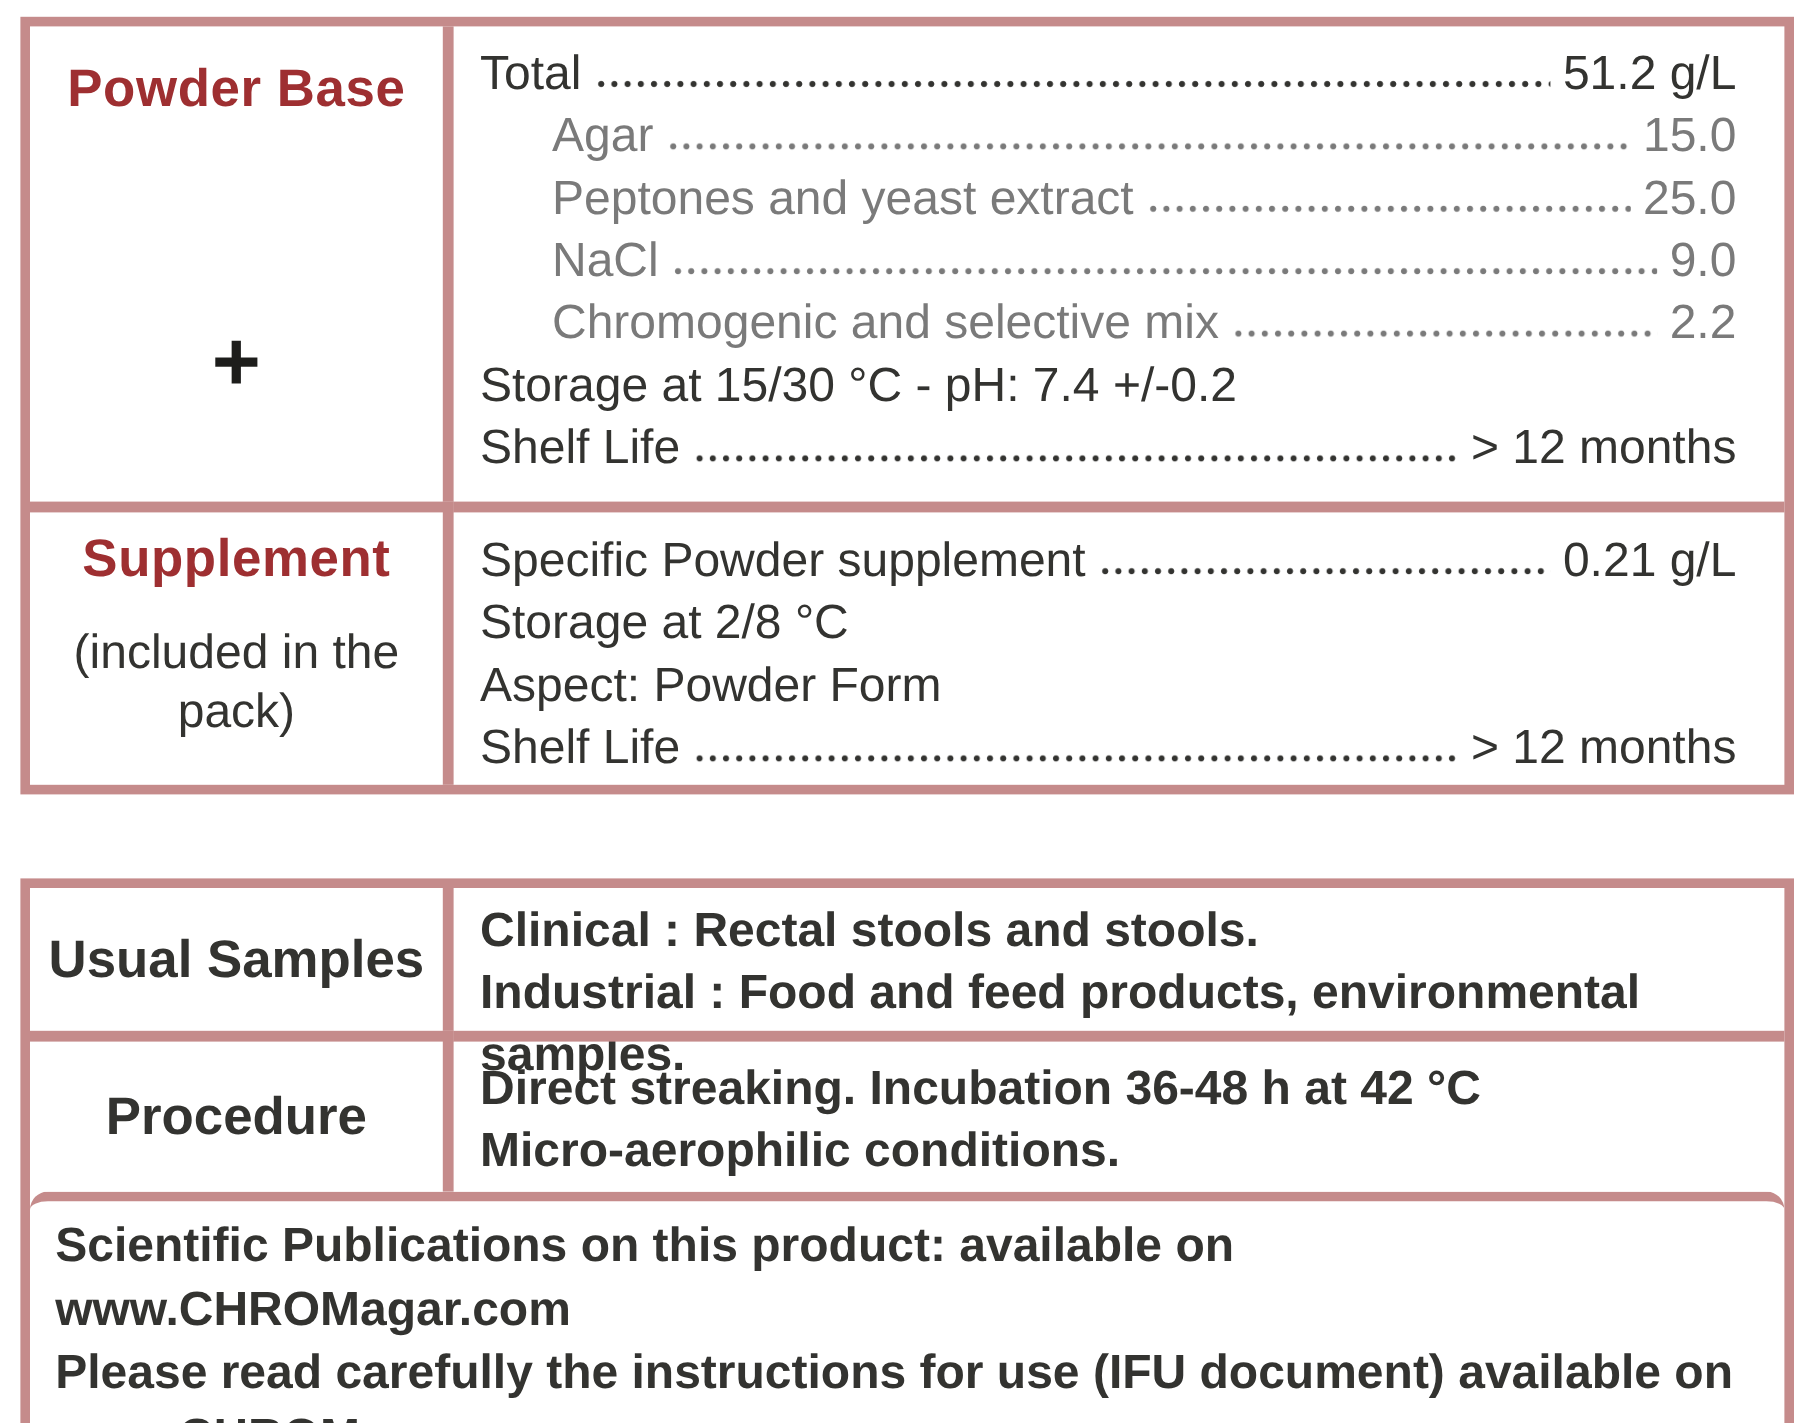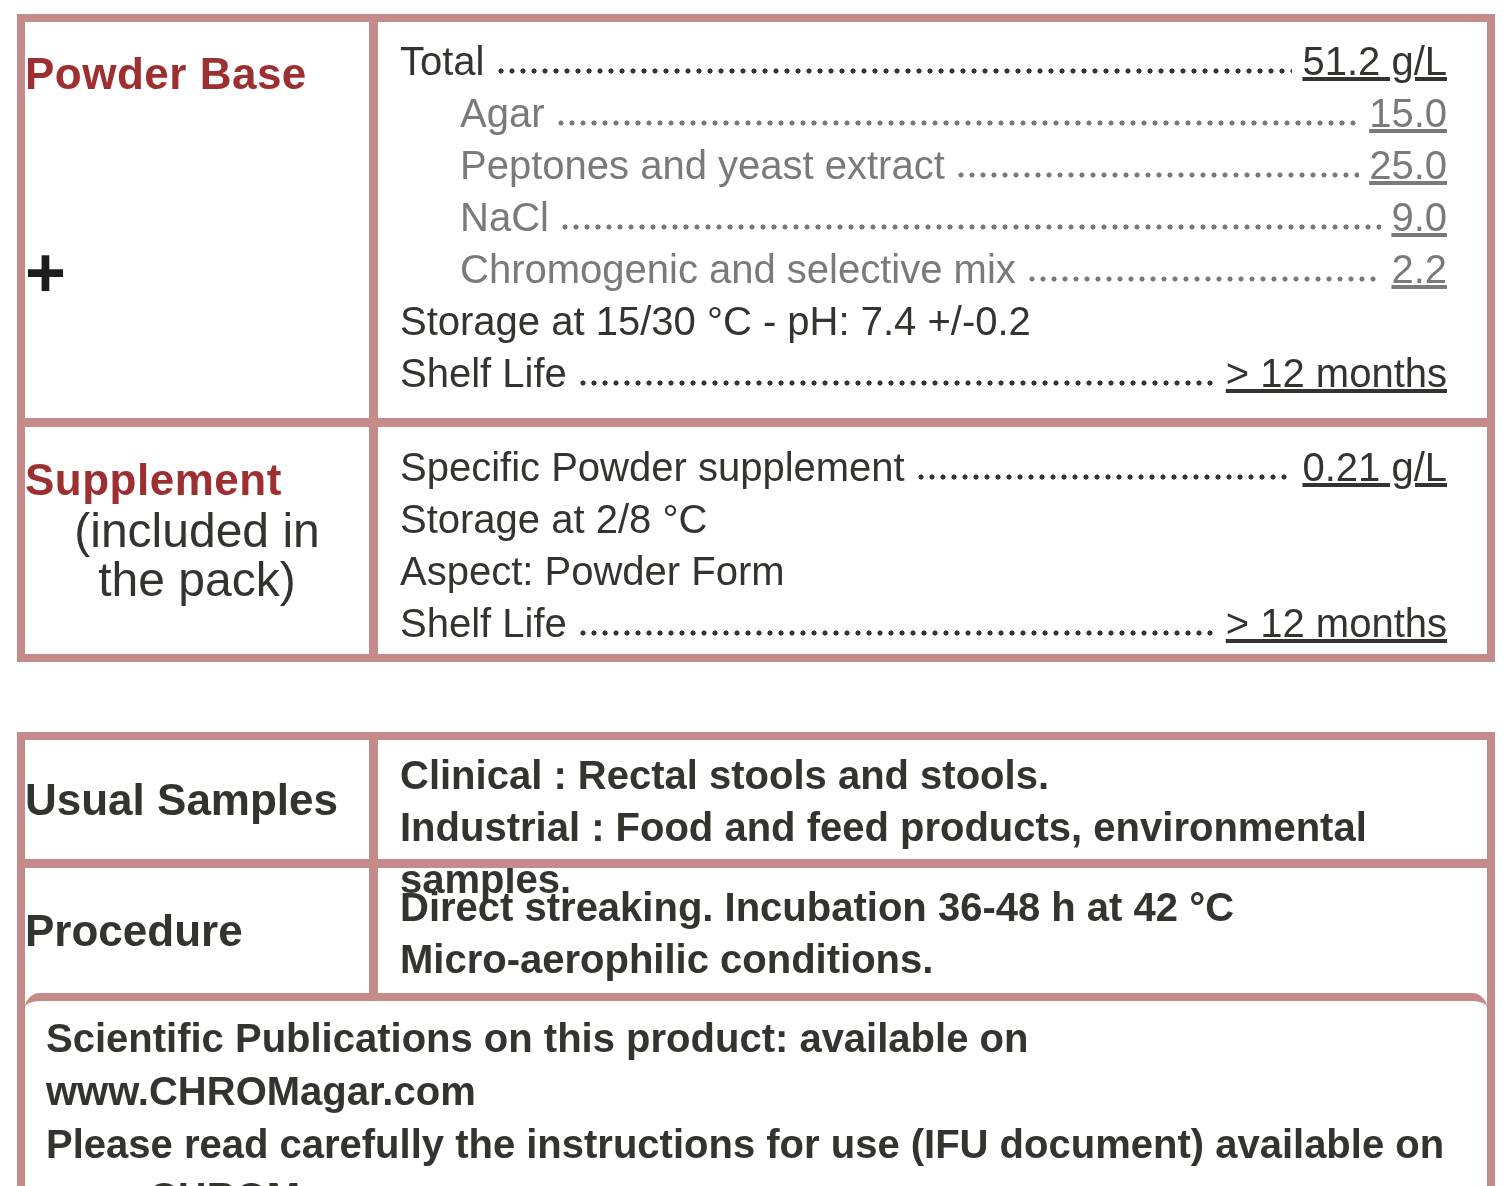--- a/index.html
+++ b/index.html
@@ -32,48 +32,49 @@
     grid-template-rows:396px 1fr;
   }
   .t2{
     left:17px;top:732px;width:1478px;height:581px;
     grid-template-columns:353px 1fr;
     grid-template-rows:119px 134px 1fr;
     font-weight:bold;
   }
   .lblcell{
     border-right:9px solid var(--border);
-    display:flex;flex-direction:column;align-items:flex-start;
+    display:flex;flex-direction:column;align-items:center;
     text-align:center;
+    gap:28px;
   }
   .rowdiv{border-top:9px solid var(--border);}
   .heading{
     color:var(--heading);
     font-weight:bold;
     font-size:44px;line-height:52px;
     letter-spacing:0.5px;
   }
   .subheading{
-    font-size:48px;line-height:49px;
+    font-size:40px;line-height:49px;
     color:var(--text);
     padding:0 26px;
   }
   .plainlbl{font-size:44px;line-height:52px;color:var(--text);}
   .plus{
     font-size:70px;line-height:70px;font-weight:bold;
     color:var(--plus);
     margin-top:138px;
   }
   .content{
     font-size:40px;line-height:52px;
     padding:13px 40px 0 22px;
   }
   .line{display:flex;align-items:baseline;}
   .line .nm{white-space:nowrap;}
-  .line .val{white-space:nowrap;text-align:right;text-decoration:underline;}
+  .line .val{white-space:nowrap;text-align:right;}
   .line.indent{margin-left:60px;}
   .line.muted{color:var(--muted);}
   .dots{
     flex:1 1 auto;min-width:24px;
     height:8px;
     margin:0 10px 0 12px;
     background-image:radial-gradient(circle at 4px 4px, currentColor 2.2px, transparent 2.9px);
     background-size:11px 8px;
     background-repeat:repeat-x;
     background-position:left bottom;

